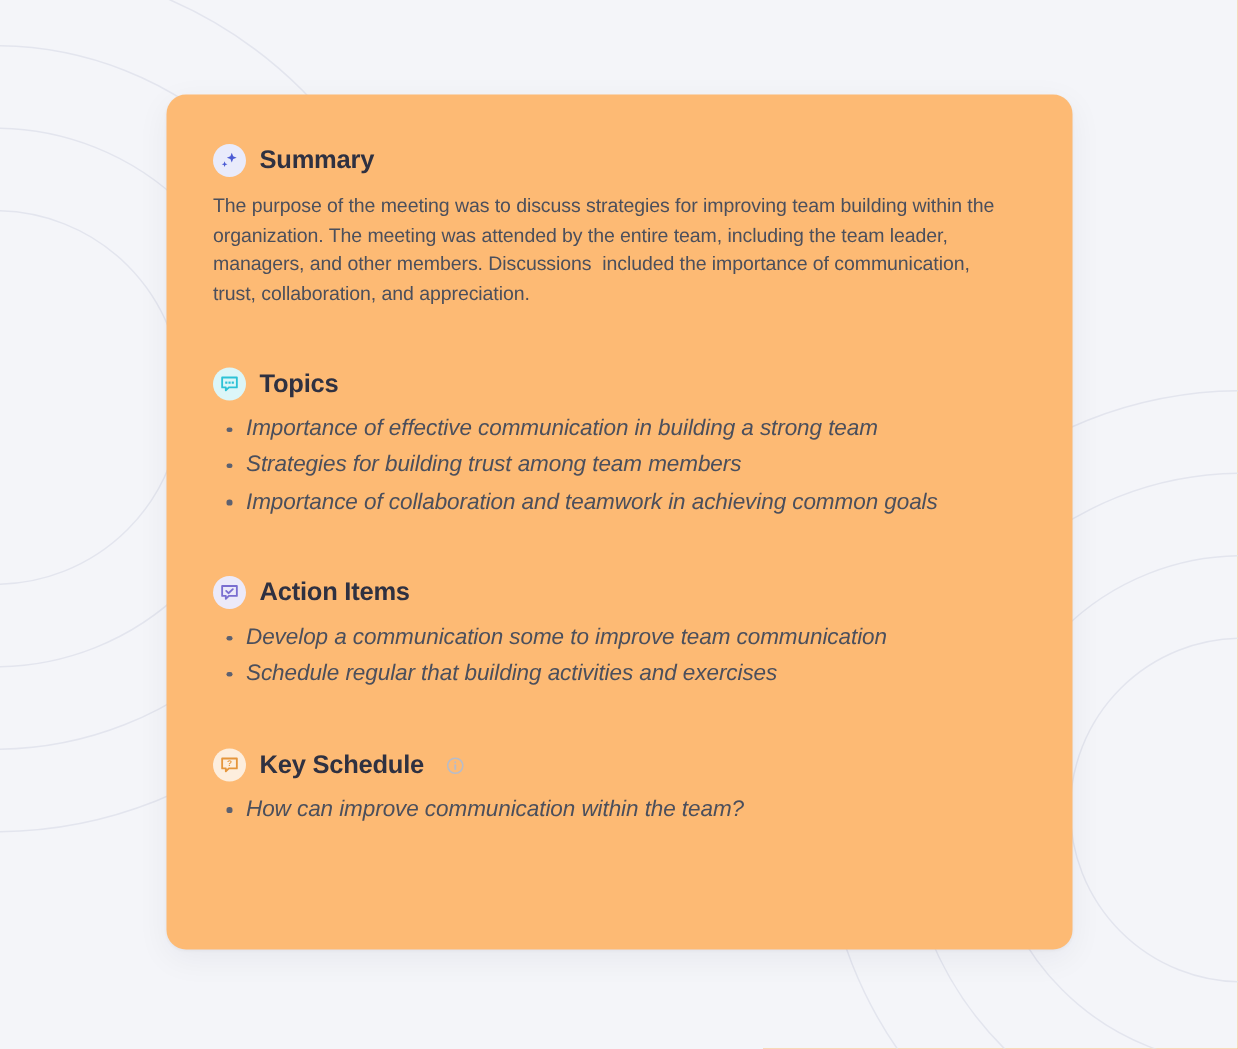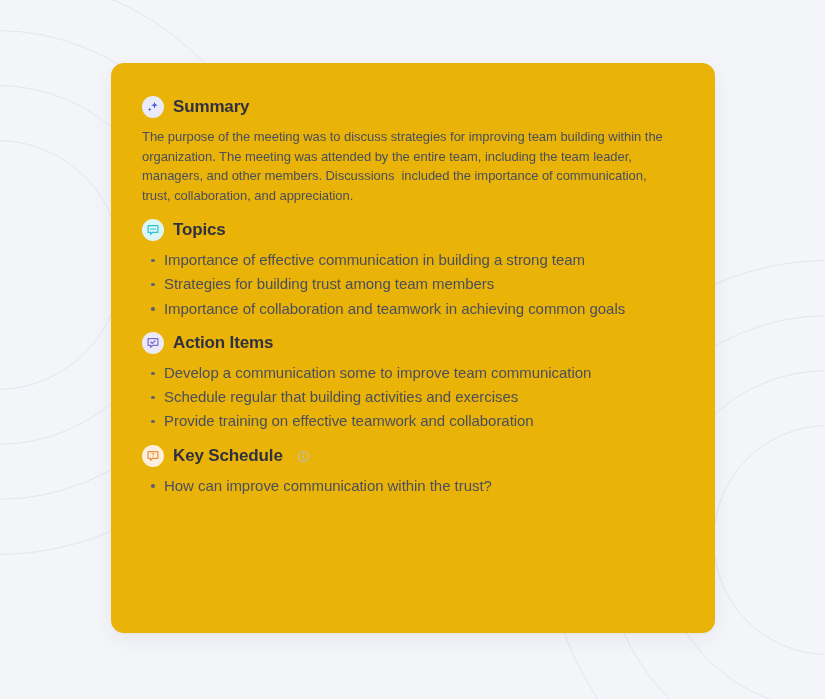--- a/index.html
+++ b/index.html
@@ -39,29 +39,29 @@
   .ring-right-3 { width: 450px; height: 450px; right: -228px; top: 315px; }
   .ring-right-4 { width: 560px; height: 560px; right: -283px; top: 260px; }
 
   
   .card {
     position: absolute;
     left: 111px;
     top: 63px;
     width: 604px;
     height: 570px;
-    background: #eab308;
+    background: #fdba74;
     border-radius: 13px;
     box-shadow: 0 1px 2px rgba(20, 24, 60, 0.04),
                 0 6px 22px rgba(20, 24, 60, 0.055);
     padding: 33px 38px 0 31px;
   }
 
   
-  .section + .section { margin-top: 14px; }
+  .section + .section { margin-top: 40px; }
 
   .sec-head {
     display: flex;
     align-items: center;
     gap: 9px;
     margin-bottom: 9px;
   }
 
   .sec-icon {
     width: 22px;
@@ -101,20 +101,21 @@
     line-height: 19.6px;
     color: #4b4f5c;
     letter-spacing: -0.05px;
     white-space: pre-wrap;
     max-width: 527px;
   }
 
   ul.sec-list {
     list-style: none;
     margin-top: 2px;
+    font-style: italic;
   }
   ul.sec-list li {
     position: relative;
     font-size: 15px;
     line-height: 19.6px;
     color: #4b4f5c;
     letter-spacing: -0.05px;
     padding-left: 22px;
     margin-bottom: 4.5px;
     max-width: 530px;
@@ -185,21 +186,20 @@
         <svg width="14" height="14" viewBox="0 0 24 24" aria-hidden="true">
           <path d="M3.6 4.6h16.8v11.3h-9.1l-3.5 3.4v-3.4H3.6z" fill="none" stroke="#7a6ed0" stroke-width="2.1" stroke-linejoin="round"></path>
           <path d="M8.2 10.2l2.6 2.6 5-4.6" fill="none" stroke="#7a6ed0" stroke-width="2.1" stroke-linecap="round" stroke-linejoin="round"></path>
         </svg>
       </span>
       <span class="sec-title">Action Items</span>
     </div>
     <ul class="sec-list">
       <li>Develop a communication some to improve team communication</li>
       <li>Schedule regular that building activities and exercises</li>
-      <li>Provide training on effective teamwork and collaboration</li>
     </ul>
   </section>
 
   <section class="section">
     <div class="sec-head">
       <span class="sec-icon ic-question">
         <svg width="14" height="14" viewBox="0 0 24 24" aria-hidden="true">
           <path d="M3.6 4.6h16.8v11.3h-9.1l-3.5 3.4v-3.4H3.6z" fill="none" stroke="#e5963c" stroke-width="2.1" stroke-linejoin="round"></path>
           <text x="12" y="13.6" font-family="Liberation Sans, sans-serif" font-size="9.5" font-weight="bold" fill="#e5963c" text-anchor="middle">?</text>
         </svg>
@@ -207,17 +207,17 @@
       <span class="sec-title">Key Schedule</span>
       <span class="info-icon">
         <svg width="13" height="13" viewBox="0 0 24 24" aria-hidden="true">
           <circle cx="12" cy="12" r="9.3" fill="none" stroke="#b8bcc8" stroke-width="1.9"></circle>
           <circle cx="12" cy="7.6" r="1.25" fill="#b8bcc8"></circle>
           <rect x="10.85" y="10.3" width="2.3" height="7" rx="1.15" fill="#b8bcc8"></rect>
         </svg>
       </span>
     </div>
     <ul class="sec-list">
-      <li>How can improve communication within the trust?</li>
+      <li>How can improve communication within the team?</li>
     </ul>
   </section>
 
 </div>
 
 </body></html>

